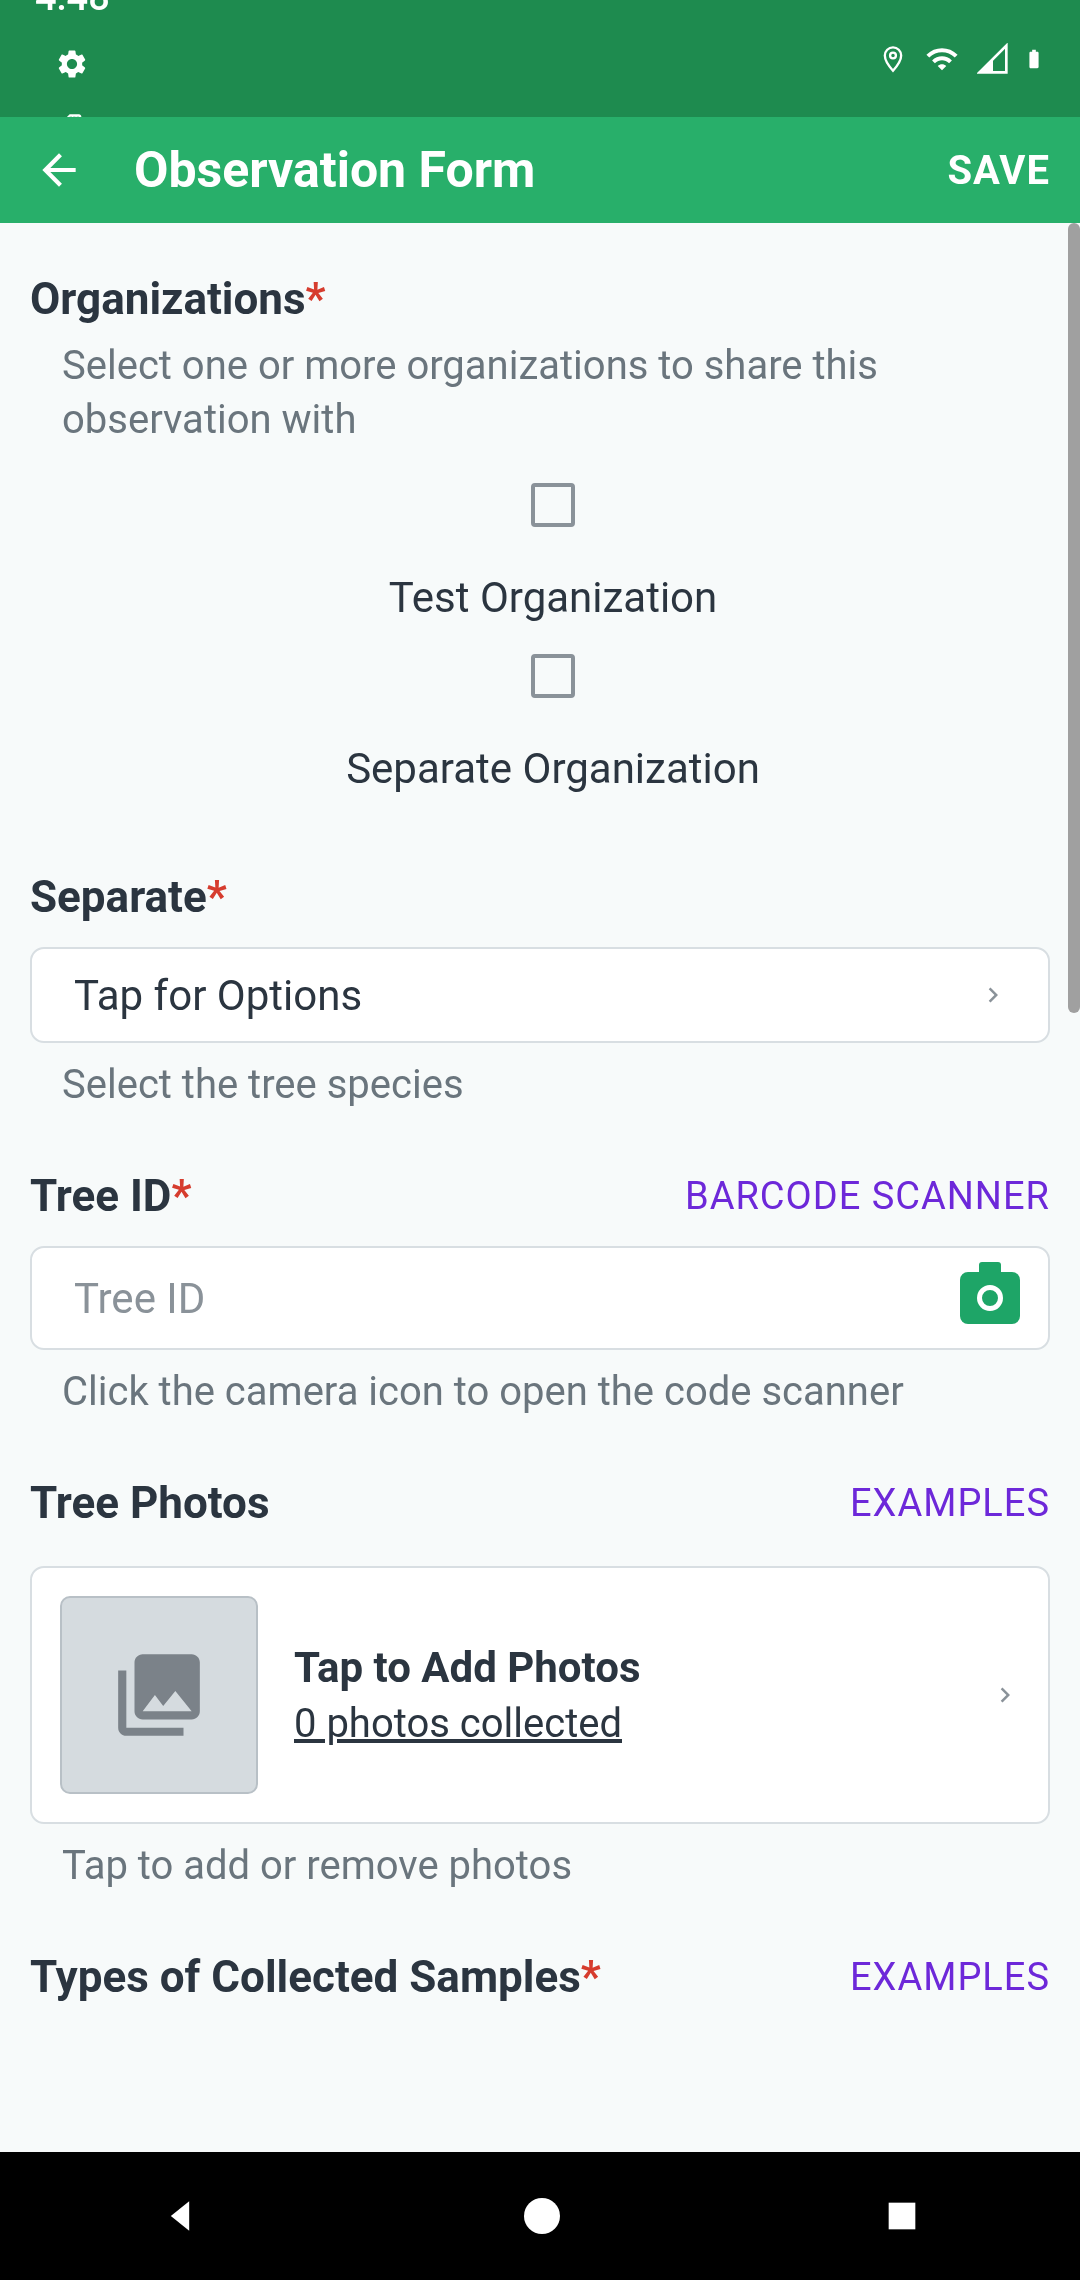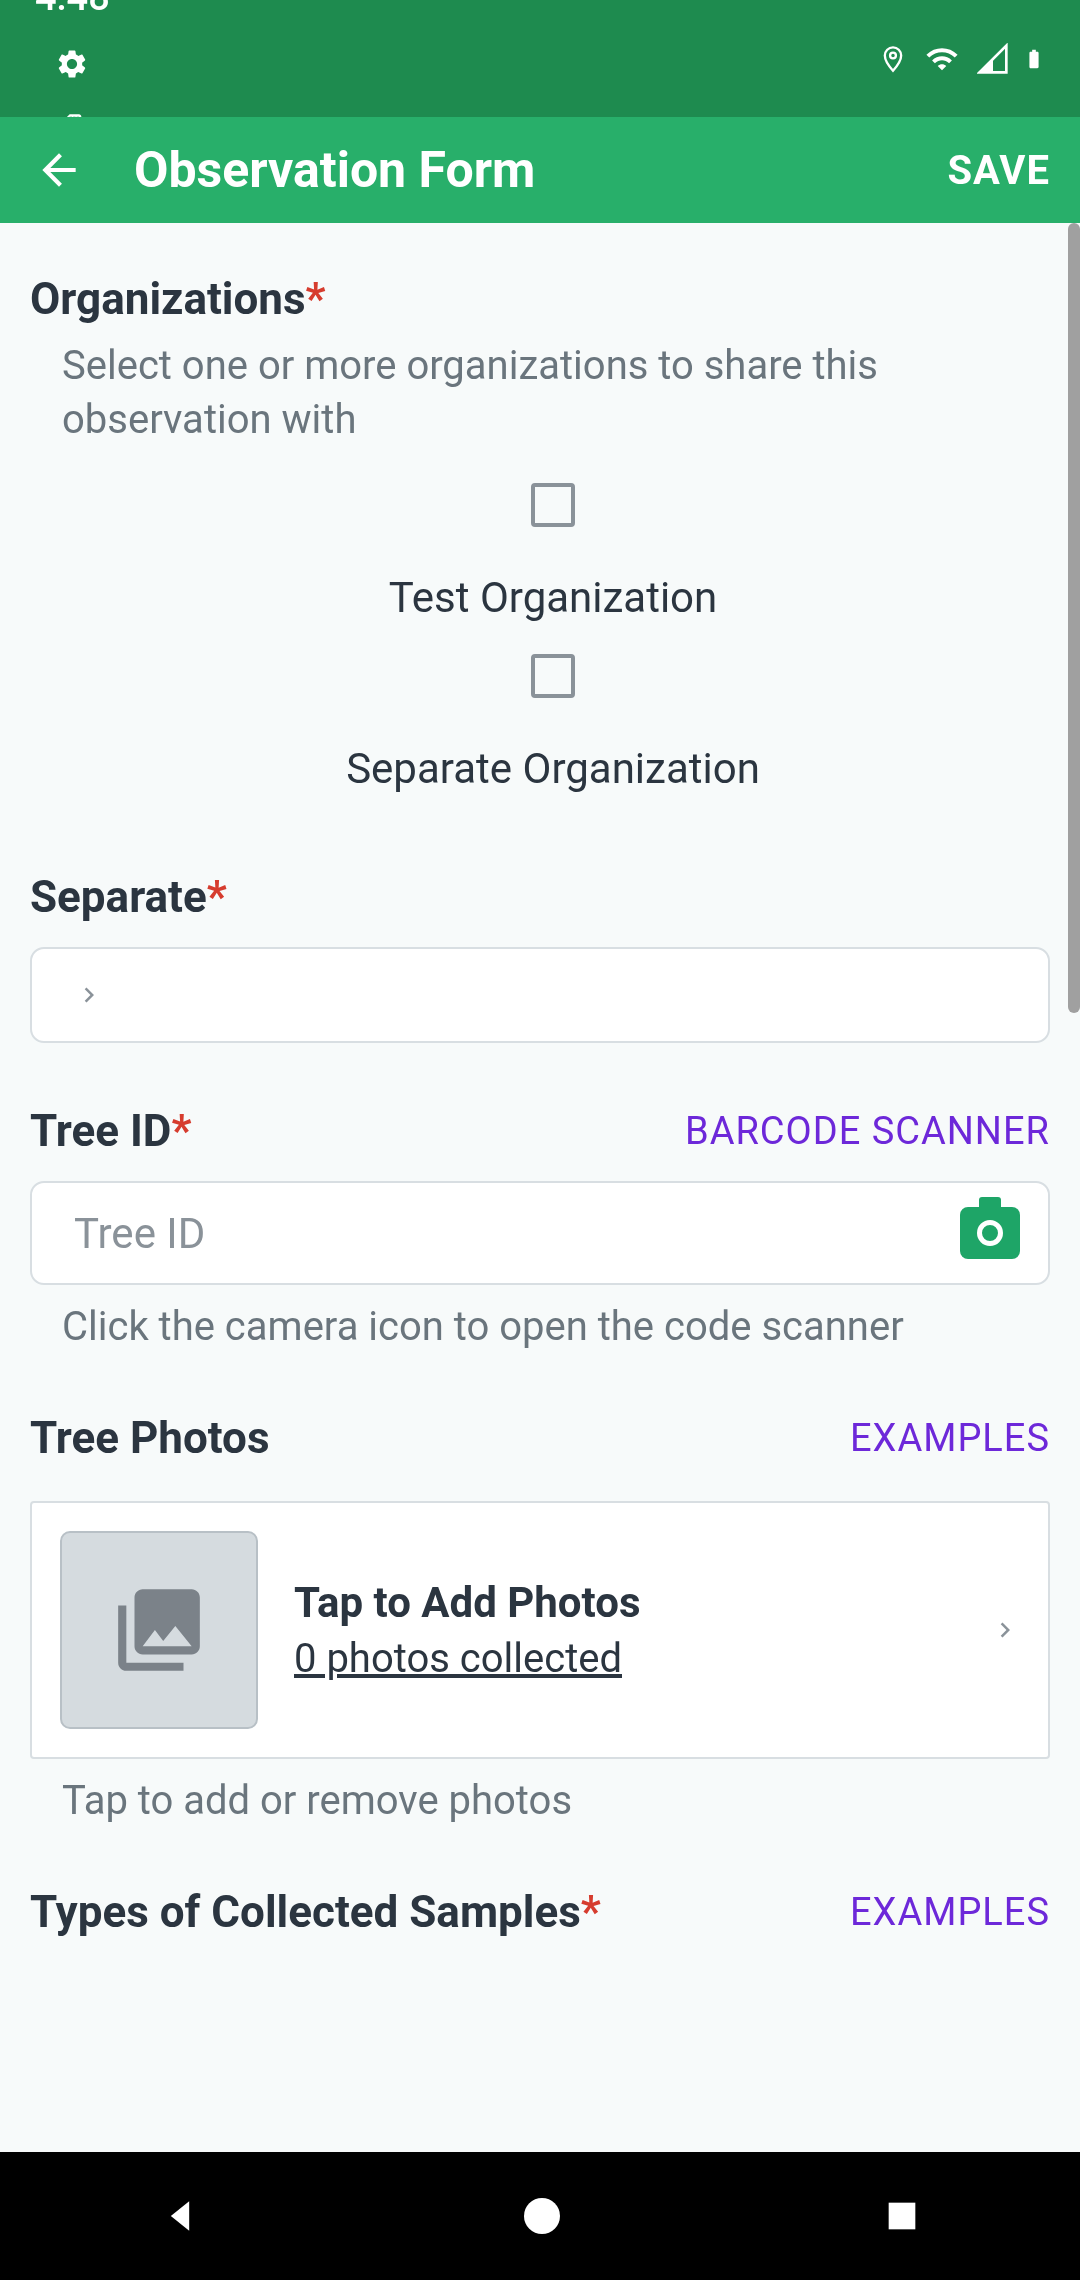--- a/index.html
+++ b/index.html
@@ -132,21 +132,21 @@
 .camera-lens {
   width: 26px;
   height: 26px;
   border: 5px solid #fff;
   border-radius: 50%;
 }
 
 
 .photo-card {
   border: 2px solid #d8dee2;
-  border-radius: 4px;
+  border-radius: 14px;
   background: #fff;
   padding: 28px;
   display: flex;
   align-items: center;
   gap: 36px;
   margin-top: 37px;
 }
 .photo-thumb {
   width: 198px;
   height: 198px;
@@ -232,24 +232,26 @@
     </div>
   </div>
 
   <div class="section">
     <div class="section-header">
       <div class="section-title">
         <span>Separate</span><span class="req">*</span>
       </div>
     </div>
     <div class="select-box">
+      <span class="select-placeholder">Tap for Options</span>
       <svg class="chevron" viewBox="0 0 24 24">
           <path d="M8.59 16.59L13.17 12 8.59 7.41 10 6l6 6-6 6-1.41-1.41z"></path>
         </svg>
     </div>
+    <div class="sub-hint">Select the tree species</div>
   </div>
 
   <div class="section">
     <div class="section-header">
       <div class="section-title">
         <span>Tree ID</span><span class="req">*</span>
       </div>
       <div class="section-action">BARCODE SCANNER</div>
     </div>
     <div class="input-box">

